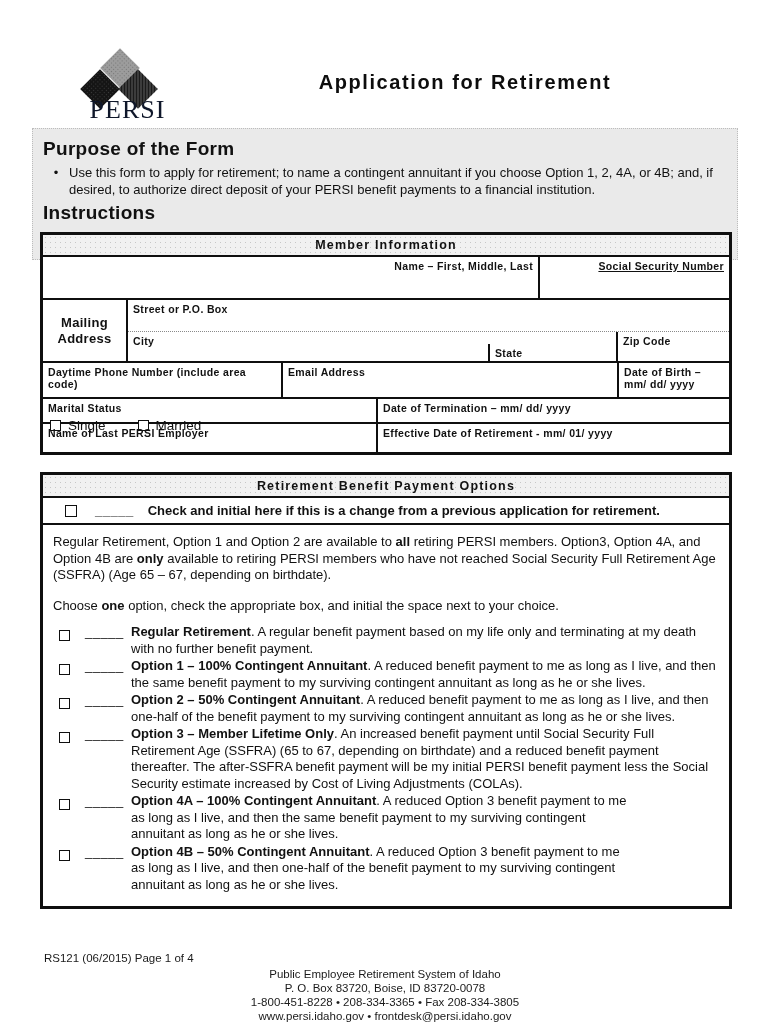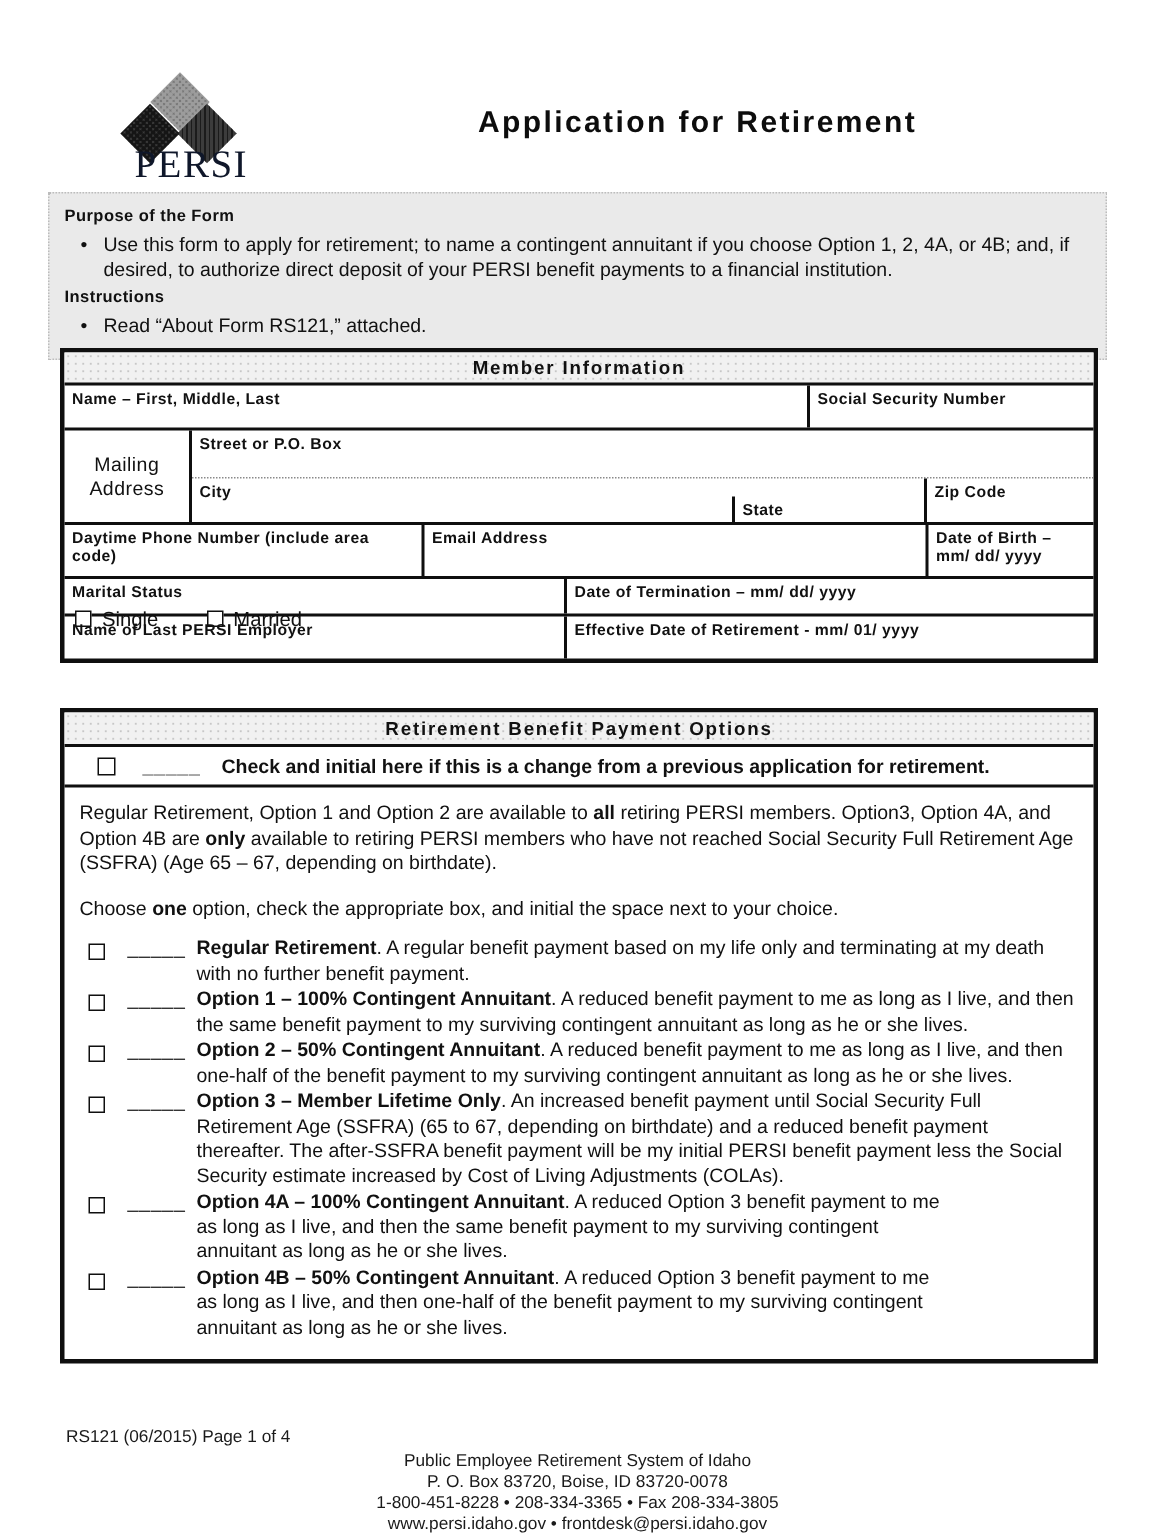--- a/index.html
+++ b/index.html
@@ -10,40 +10,40 @@
   .logo{position:absolute;left:75px;top:45px;width:105px;height:80px;}
   .diamond{position:absolute;width:28px;height:28px;transform:rotate(45deg);}
   .diamond.top{left:31px;top:9px;background:#9c9c9c;background-image:radial-gradient(circle,#777 0.7px,transparent 0.8px);background-size:3px 3px;}
   .diamond.left{left:11px;top:30px;background:#151515;background-image:radial-gradient(circle,#3a3a3a 0.6px,transparent 0.7px);background-size:3px 3px;}
   .diamond.right{left:49px;top:30px;background:#3c3c3c;background-image:repeating-linear-gradient(45deg,rgba(0,0,0,.55) 0 1px,transparent 1px 3px);}
   .logo-text{position:absolute;left:0;top:50px;width:105px;text-align:center;font-family:"Liberation Serif",serif;font-size:26px;color:#0f172a;letter-spacing:1px;}
   .doc-title{position:absolute;top:71px;left:160px;right:0;text-align:center;font-size:20px;font-weight:bold;letter-spacing:1.6px;color:#0d0d0d;}
 
   
   .purpose-box{position:absolute;left:32px;top:128px;width:706px;box-sizing:border-box;background:#eaeaea;border:1px dotted #bcbcbc;padding:7px 12px 9px 8px;}
-  .pb-heading{font-size:11px;font-weight:bold;letter-spacing:.3px;margin:2px 0 5px 2px;}
+  .pb-heading{font-size:19px;font-weight:bold;letter-spacing:.3px;margin:2px 0 5px 2px;}
   .pb-bullet{display:flex;font-size:13px;line-height:16.5px;margin:0 0 4px 0;}
   .pb-bullet .dot{width:14px;text-align:center;flex:none;margin-left:8px;margin-right:6px;}
   .pb-bullet .txt{flex:1;}
 
   
   .form-table{position:absolute;left:40px;width:692px;box-sizing:border-box;border:3px solid #0f0f0f;background:#fff;}
   .member-table{top:232px;}
   .options-table{top:472px;}
   .sec-header{box-sizing:border-box;text-align:center;font-weight:bold;font-size:12.5px;letter-spacing:1.2px;background-color:#f1f1f1;background-image:radial-gradient(circle,#c7c7c7 0.8px,transparent 0.9px);background-size:5px 5px;border-bottom:2px solid #0f0f0f;}
   .member-table .sec-header{height:22px;line-height:21px;}
   .options-table .sec-header{height:23px;line-height:22px;}
 
   .trow{display:flex;box-sizing:border-box;}
   .cell{box-sizing:border-box;position:relative;}
   .cell + .cell{border-left:2px solid #0f0f0f;}
   .hline{border-top:2px solid #0f0f0f;}
   .dotline{border-top:1px dotted #8a8a8a;}
   .flabel{display:block;font-size:10.5px;font-weight:bold;letter-spacing:.35px;padding:3px 5px 0 5px;line-height:12px;}
-  .mailing-label{display:flex;align-items:center;justify-content:center;text-align:center;font-size:13px;font-weight:normal;letter-spacing:.3px;line-height:16px;}
+  .mailing-label{display:flex;align-items:center;justify-content:center;text-align:center;font-size:13px;font-weight:bold;letter-spacing:.3px;line-height:16px;}
   .cb{display:inline-block;width:11px;height:11px;border:1.6px solid #0f0f0f;box-sizing:border-box;vertical-align:-1px;background:#fff;}
   .marital-choices{display:flex;align-items:center;gap:7px;padding:4px 5px 16px 7px;font-size:13.5px;}
   .marital-choices .gap{width:18px;}
 
   
   .check-row{display:flex;align-items:center;border-bottom:2px solid #0f0f0f;padding:5px 6px 5px 22px;font-weight:bold;font-size:13px;}
   .check-row .cb{width:12px;height:12px;margin-right:18px;flex:none;}
   .check-row .blank{margin-right:14px;letter-spacing:.5px;}
   .opt-body{padding:9px 8px 12px 8px;}
   .opt-body p{font-size:13px;line-height:16.5px;margin:0 0 14px 0;padding:0 2px 0 2px;}
@@ -84,25 +84,25 @@
     <div class="pb-heading">Instructions</div>
     <div class="pb-bullet">
       <span class="dot">•</span>
       <span class="txt">Read “About Form RS121,” attached.</span>
     </div>
   </div>
 
   <div class="form-table member-table">
     <div class="sec-header">Member Information</div>
 
-    <div class="trow" style="height:28px;">
+    <div class="trow" style="height:41px;text-align:right;">
       <div class="cell" style="width:495px;">
         <span class="flabel">Name – First, Middle, Last</span>
       </div>
-      <div class="cell" style="flex:1;">
+      <div class="cell" style="flex:1;text-decoration:underline;">
         <span class="flabel">Social Security Number</span>
       </div>
     </div>
 
     <div class="trow hline" style="height:63px;">
       <div class="cell mailing-label" style="width:83px;">
         <span>Mailing Address</span>
       </div>
       <div class="cell" style="flex:1;display:flex;flex-direction:column;">
         <div style="height:31px;box-sizing:border-box;">

